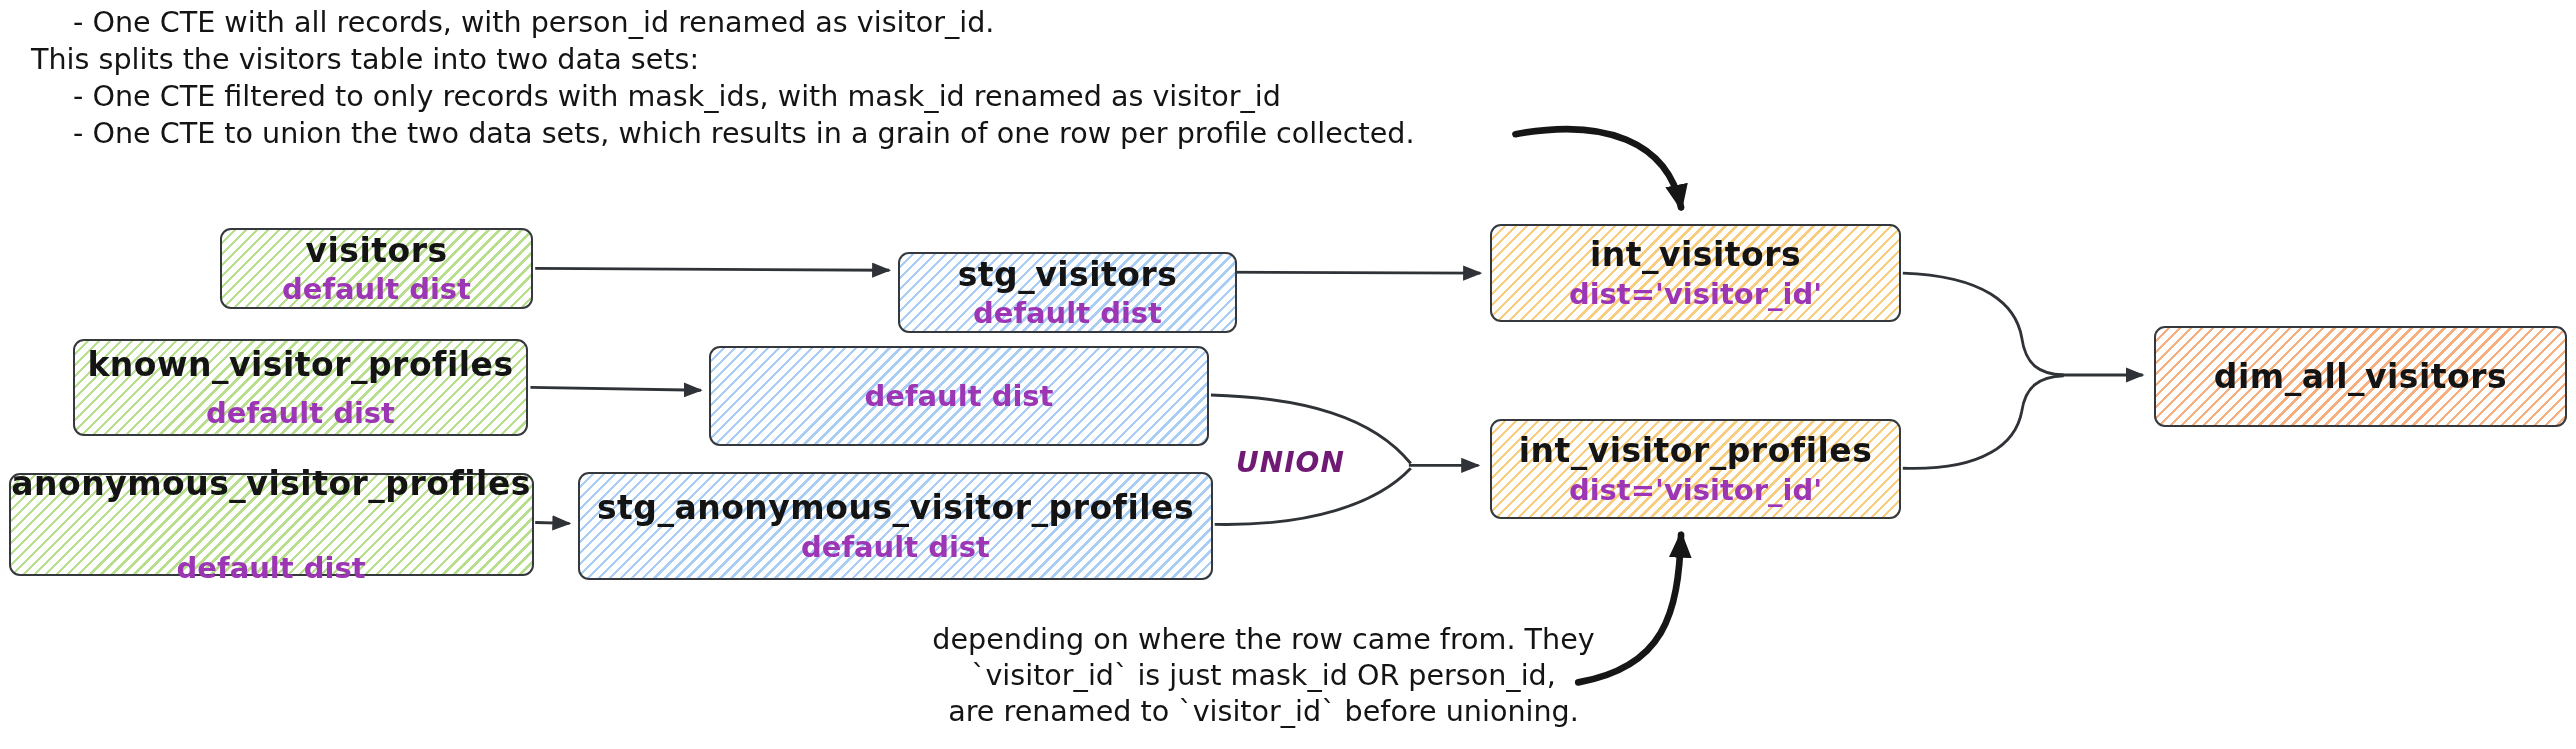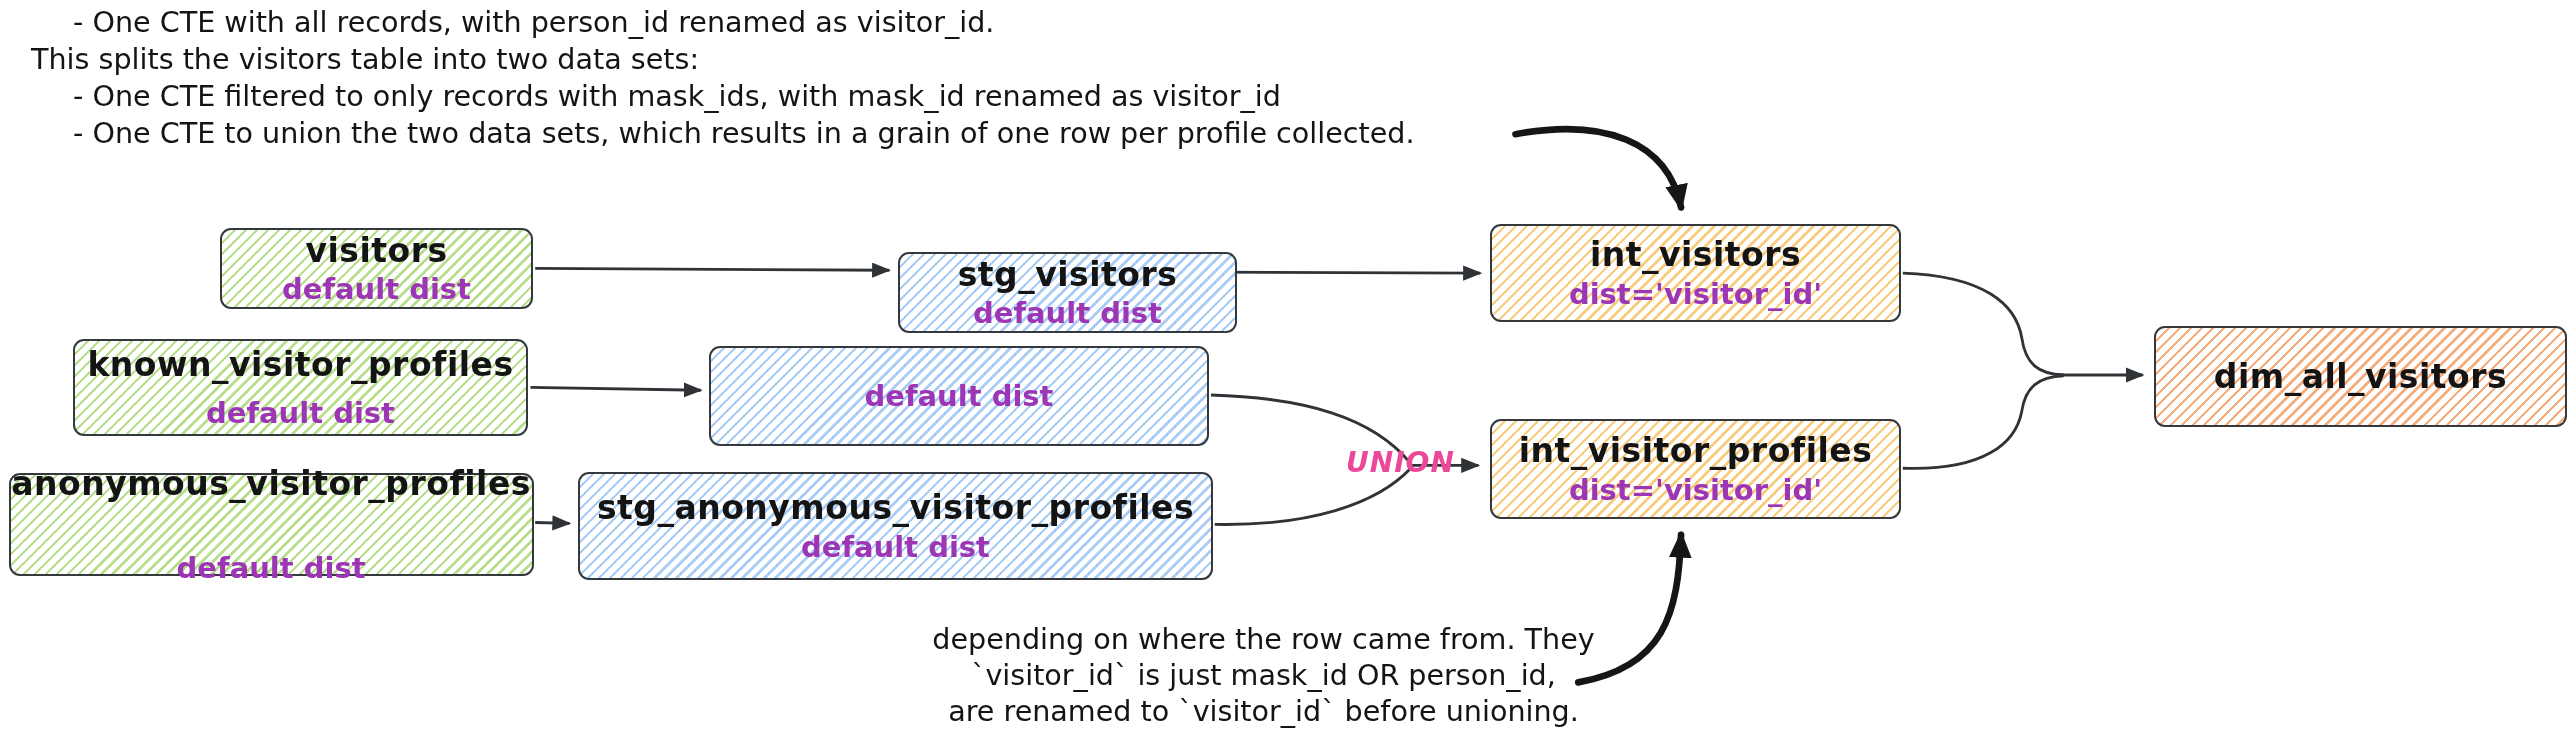--- a/index.html
+++ b/index.html
@@ -95,29 +95,29 @@
     left: 928px;
     top: 621px;
     width: 671px;
     text-align: center;
     line-height: 36px;
   }
   .bottom-note .line { display: block; }
 
   .union-label {
     position: absolute;
-    left: 1346px;
+    left: 1236px;
     top: 446px;
     width: 107px;
     text-align: left;
     font-size: 28px;
     font-style: italic;
     font-weight: 600;
     letter-spacing: 1px;
-    color: #ec4899;
+    color: #701a75;
   }
 </style>
 </head>
 <body>
 
 <div class="canvas">
 
   <svg class="edges-layer" viewBox="0 0 2706 787" xmlns="http://www.w3.org/2000/svg" aria-hidden="true">
     <defs>
       <marker id="arrow" markerUnits="userSpaceOnUse" markerWidth="20" markerHeight="16" refX="18" refY="8" orient="auto">

